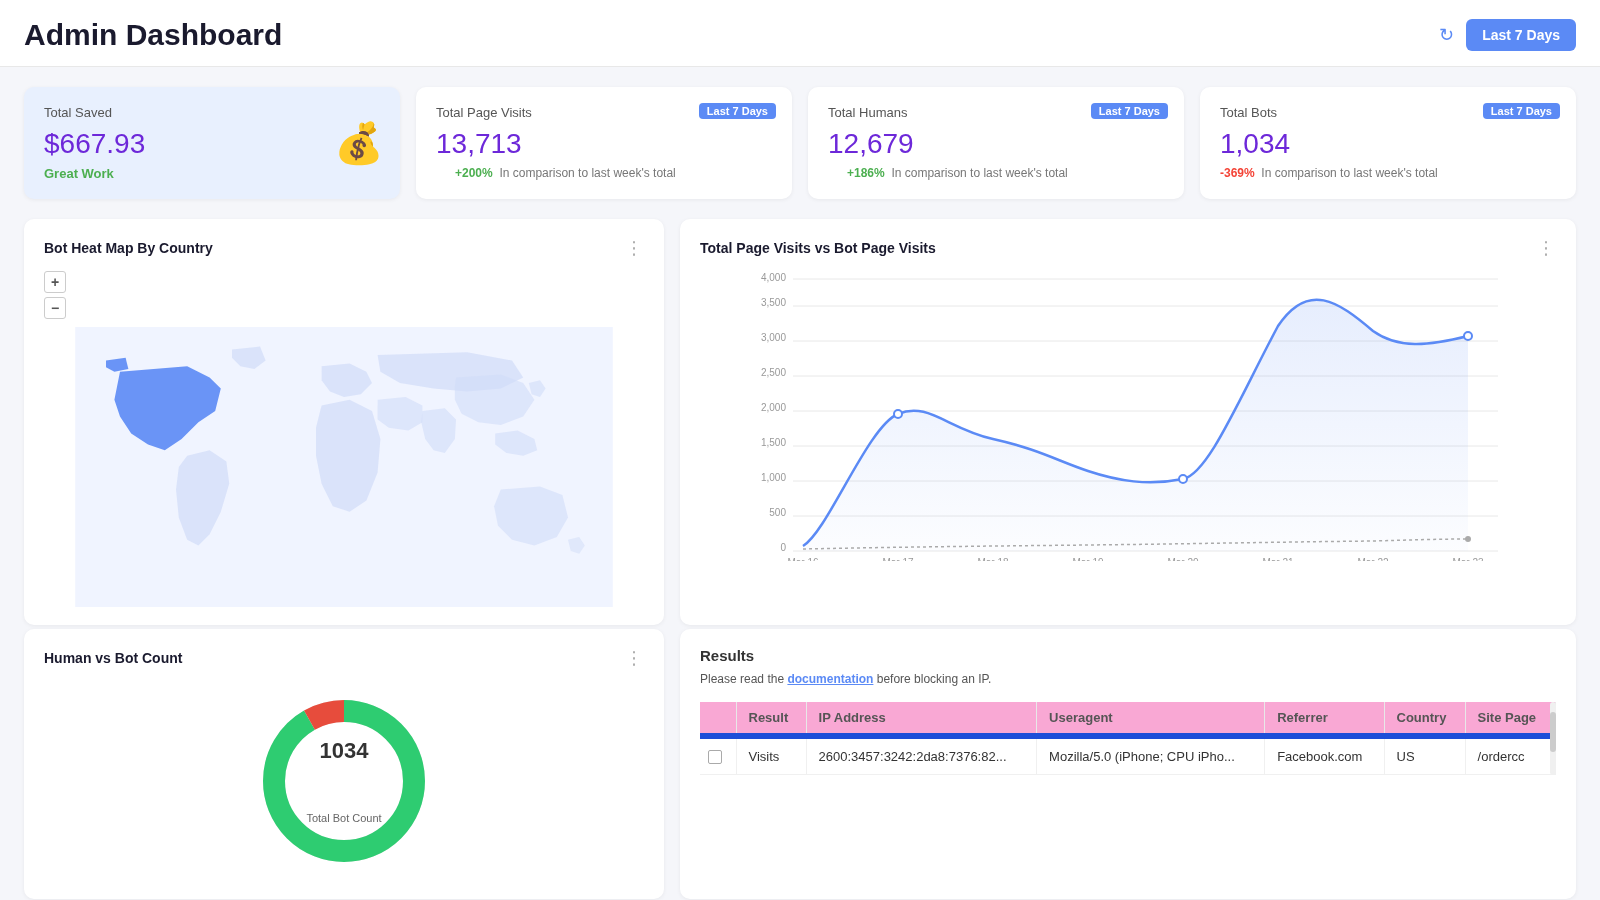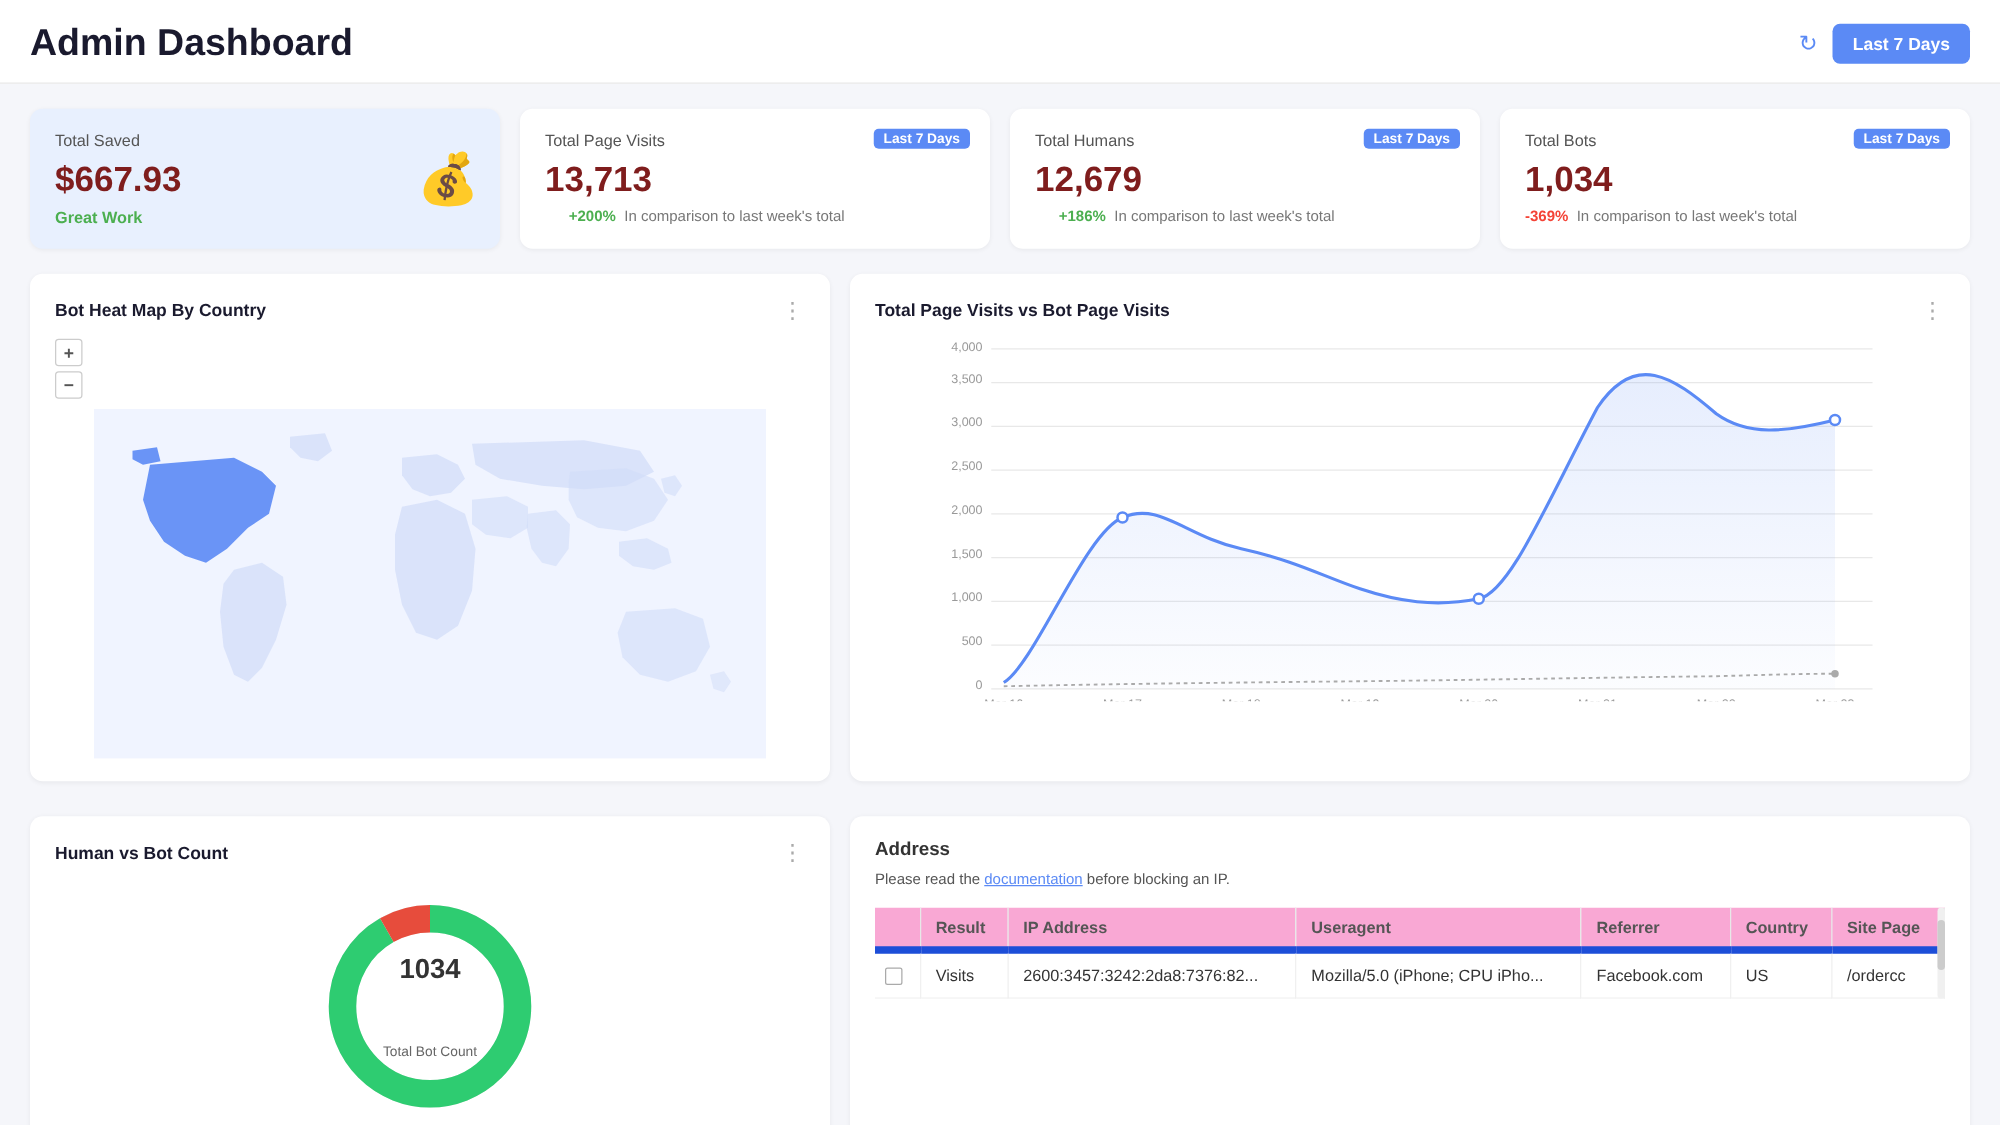--- a/index.html
+++ b/index.html
@@ -11,51 +11,51 @@
     .refresh-icon { color: #5b8af5; font-size: 18px; cursor: pointer; }
     .btn-last7 { background: #5b8af5; color: #fff; border: none; border-radius: 6px; padding: 8px 16px; font-size: 14px; font-weight: 600; cursor: pointer; }
 
     .main { padding: 20px 24px; }
 
     
     .stat-cards { display: grid; grid-template-columns: 1fr 1fr 1fr 1fr; gap: 16px; margin-bottom: 20px; }
     .stat-card { background: #fff; border-radius: 10px; padding: 18px 20px; position: relative; box-shadow: 0 1px 4px rgba(0,0,0,0.06); }
     .stat-card.blue-bg { background: #e8f0fe; }
     .stat-card-label { font-size: 13px; color: #555; margin-bottom: 8px; font-weight: 500; }
-    .stat-card-value { font-size: 28px; font-weight: 700; color: #7f1d1d; margin-bottom: 6px; }
+    .stat-card-value { font-size: 28px; font-weight: 400; color: #6d28d9; margin-bottom: 6px; }
     .stat-card-sub { font-size: 12px; color: #777; }
     .stat-card-badge { position: absolute; top: 16px; right: 16px; background: #5b8af5; color: #fff; border-radius: 4px; padding: 2px 8px; font-size: 11px; font-weight: 600; }
     .stat-change-pos { color: #4caf50; font-weight: 600; margin-left: 19px; }
     .stat-change-neg { color: #f44336; font-weight: 600; }
     .great-work { color: #4caf50; font-size: 13px; font-weight: 600; }
     .money-icon { position: absolute; right: 16px; top: 50%; transform: translateY(-50%); font-size: 40px; }
 
     
-    .charts-row { display: grid; grid-template-columns: 5fr 7fr; gap: 16px; margin-bottom: 28px; }
+    .charts-row { display: grid; grid-template-columns: 5fr 7fr; gap: 16px; margin-bottom: 4px; }
     .chart-card { background: #fff; border-radius: 10px; padding: 18px 20px; box-shadow: 0 1px 4px rgba(0,0,0,0.06); }
     .chart-card-header { display: flex; justify-content: space-between; align-items: center; margin-bottom: 12px; }
     .chart-card-title { font-size: 14px; font-weight: 700; color: #1a1a2e; }
     .three-dots { color: #aaa; cursor: pointer; font-size: 18px; letter-spacing: 1px; }
 
     
     .map-controls { display: flex; flex-direction: column; gap: 4px; margin-bottom: 8px; }
     .map-btn { width: 22px; height: 22px; background: #fff; border: 1px solid #ccc; border-radius: 3px; display: flex; align-items: center; justify-content: center; font-size: 14px; font-weight: 700; color: #555; cursor: pointer; }
     .map-svg-container { width: 100%; height: 280px; overflow: hidden; }
 
     
     .line-chart-container { width: 100%; height: 290px; position: relative; }
     .line-chart-svg { width: 100%; height: 100%; }
 
     
     .bottom-row { display: grid; grid-template-columns: 5fr 7fr; gap: 16px; }
     .donut-card { background: #fff; border-radius: 10px; padding: 18px 20px; box-shadow: 0 1px 4px rgba(0,0,0,0.06); min-height: 220px; }
     .results-card { background: #fff; border-radius: 10px; padding: 18px 20px; box-shadow: 0 1px 4px rgba(0,0,0,0.06); }
     .results-title { font-size: 15px; font-weight: 700; margin-bottom: 6px; }
     .results-desc { font-size: 12px; color: #555; margin-bottom: 14px; line-height: 1.5; }
-    .results-desc a { color: #5b8af5; text-decoration: underline; }
+    .results-desc a { color: #5b8af5; text-decoration: underline; font-weight: bold; }
 
     
     .results-table { width: 100%; border-collapse: collapse; font-size: 13px; }
     .results-table th { text-align: left; padding: 8px 12px; color: #555; font-weight: 700; border-bottom: 6px solid #1d4ed8; border-right: 1px solid #e8e8e8; background: #f9a8d4; }
     .results-table td { padding: 10px 12px; border-bottom: 1px solid #f0f0f0; border-right: 1px solid #f0f0f0; color: #333; }
     .results-table th:first-child, .results-table td:first-child { width: 36px; padding: 8px; }
     .table-checkbox { width: 14px; height: 14px; border: 1px solid #aaa; border-radius: 2px; }
 
     
     .donut-container { display: flex; align-items: center; justify-content: center; height: 200px; }
@@ -248,21 +248,21 @@
           </svg>
           <div class="donut-center">
             <div class="donut-count">1034</div>
             <div class="donut-label">Total Bot Count</div>
           </div>
         </div>
       </div>
     </div>
 
     <div class="results-card">
-      <div class="results-title">Address</div>
+      <div class="results-title">Results</div>
       <div class="results-desc">
         <span>Please read the </span><a href="#">documentation</a><span> before blocking an IP.</span>
       </div>
       <div class="table-scroll">
         <table class="results-table">
           <thead>
             <tr>
               <th></th>
               <th>Result</th>
               <th>IP Address</th>

